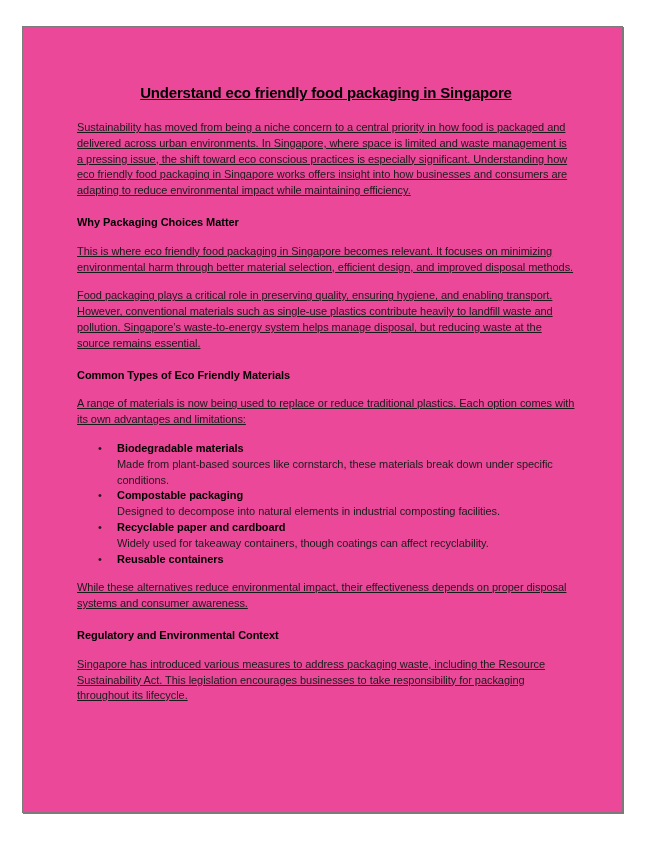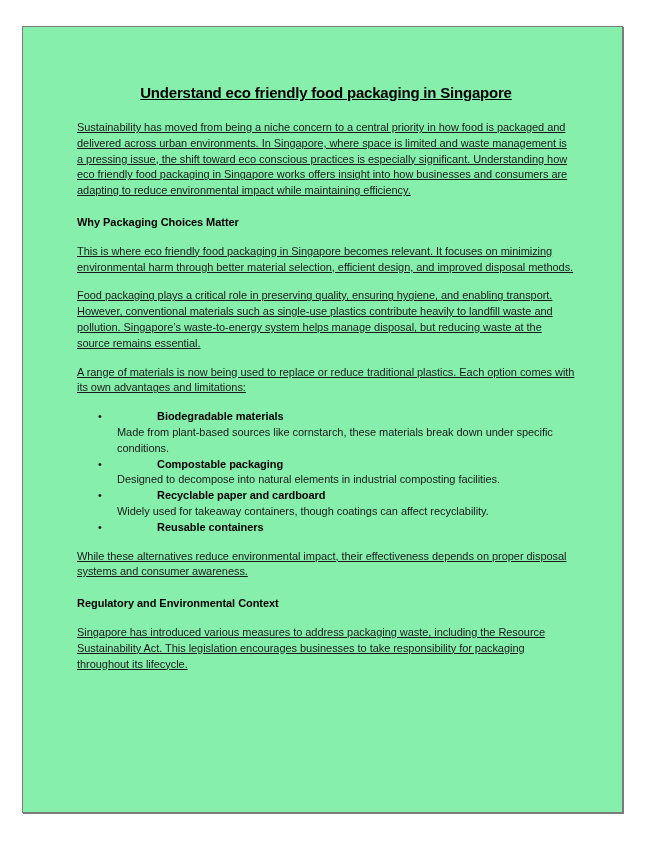--- a/index.html
+++ b/index.html
@@ -17,21 +17,21 @@
     background: #ffffff;
     font-family: "Liberation Sans", "DejaVu Sans", sans-serif;
   }
   .page {
     position: absolute;
     left: 22px;
     top: 26px;
     width: 601px;
     height: 787px;
     box-sizing: border-box;
-    background: #86efac;
+    background: #ec4899;
     border: 1px solid #7b7b7b;
     box-shadow: 1px 1px 0 rgba(100,100,100,0.85);
     padding: 56px 47px 0 54px;
     color: #1a1a1a;
   }
   .doc-title {
     font-size: 15px;
     font-weight: bold;
     text-decoration: underline;
     text-align: center;
@@ -69,39 +69,39 @@
   .bullet-marker {
     position: absolute;
     left: -19px;
     top: 0;
     font-size: 11px;
     line-height: 15.8px;
   }
   .bullet-term {
     font-weight: bold;
     color: #000000;
-    margin-left: 40px;
   }
 </style>
 </head>
 <body>
 
 <div class="canvas">
   <div class="page">
 
     <h1 class="doc-title">Understand eco friendly food packaging in Singapore</h1>
 
     <p class="para">Sustainability has moved from being a niche concern to a central priority in how food is packaged and delivered across urban environments. In Singapore, where space is limited and waste management is a pressing issue, the shift toward eco conscious practices is especially significant. Understanding how eco friendly food packaging in Singapore works offers insight into how businesses and consumers are adapting to reduce environmental impact while maintaining efficiency.</p>
 
     <h2 class="section-heading">Why Packaging Choices Matter</h2>
 
     <p class="para">This is where eco friendly food packaging in Singapore becomes relevant. It focuses on minimizing environmental harm through better material selection, efficient design, and improved disposal methods.</p>
 
     <p class="para">Food packaging plays a critical role in preserving quality, ensuring hygiene, and enabling transport. However, conventional materials such as single-use plastics contribute heavily to landfill waste and pollution. Singapore’s waste-to-energy system helps manage disposal, but reducing waste at the source remains essential.</p>
 
+    <h2 class="section-heading">Common Types of Eco Friendly Materials</h2>
 
     <p class="para">A range of materials is now being used to replace or reduce traditional plastics. Each option comes with its own advantages and limitations:</p>
 
     <ul class="bullet-list">
       <li class="bullet-item">
         <span class="bullet-marker">•</span>
         <div class="bullet-term">Biodegradable materials</div>
         <div class="bullet-desc">Made from plant-based sources like cornstarch, these materials break down under specific conditions.</div>
       </li>
       <li class="bullet-item">

